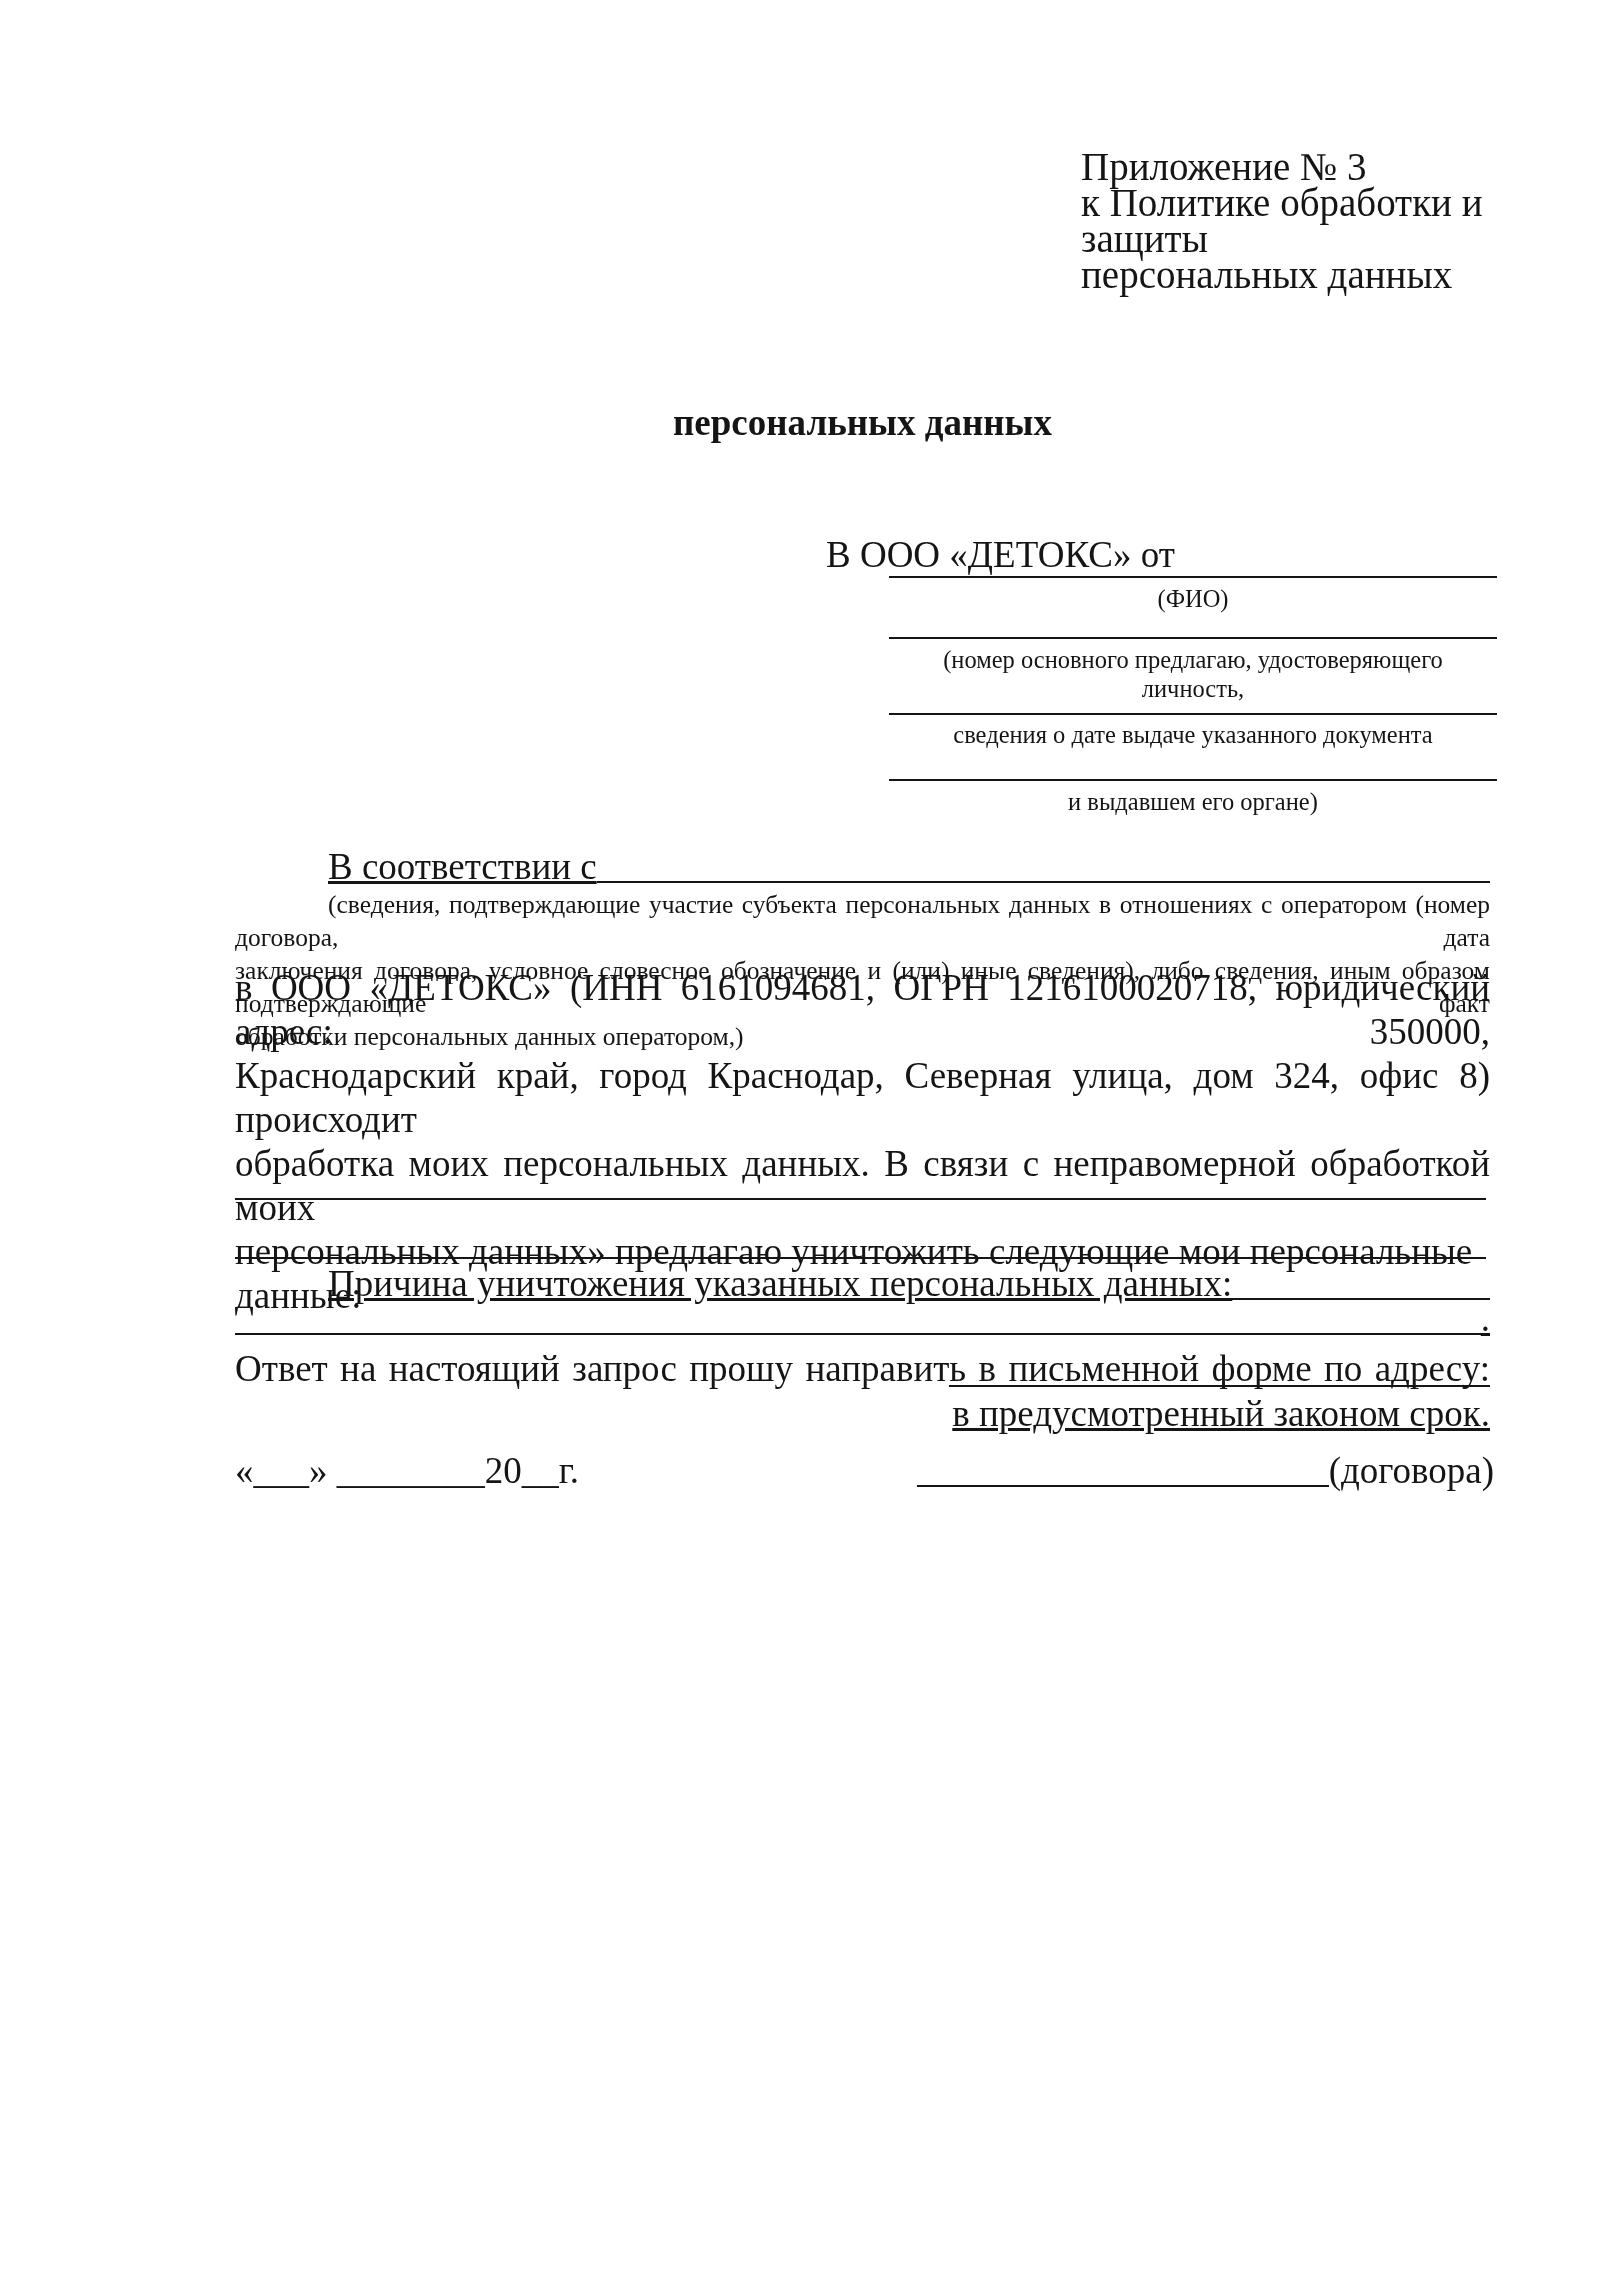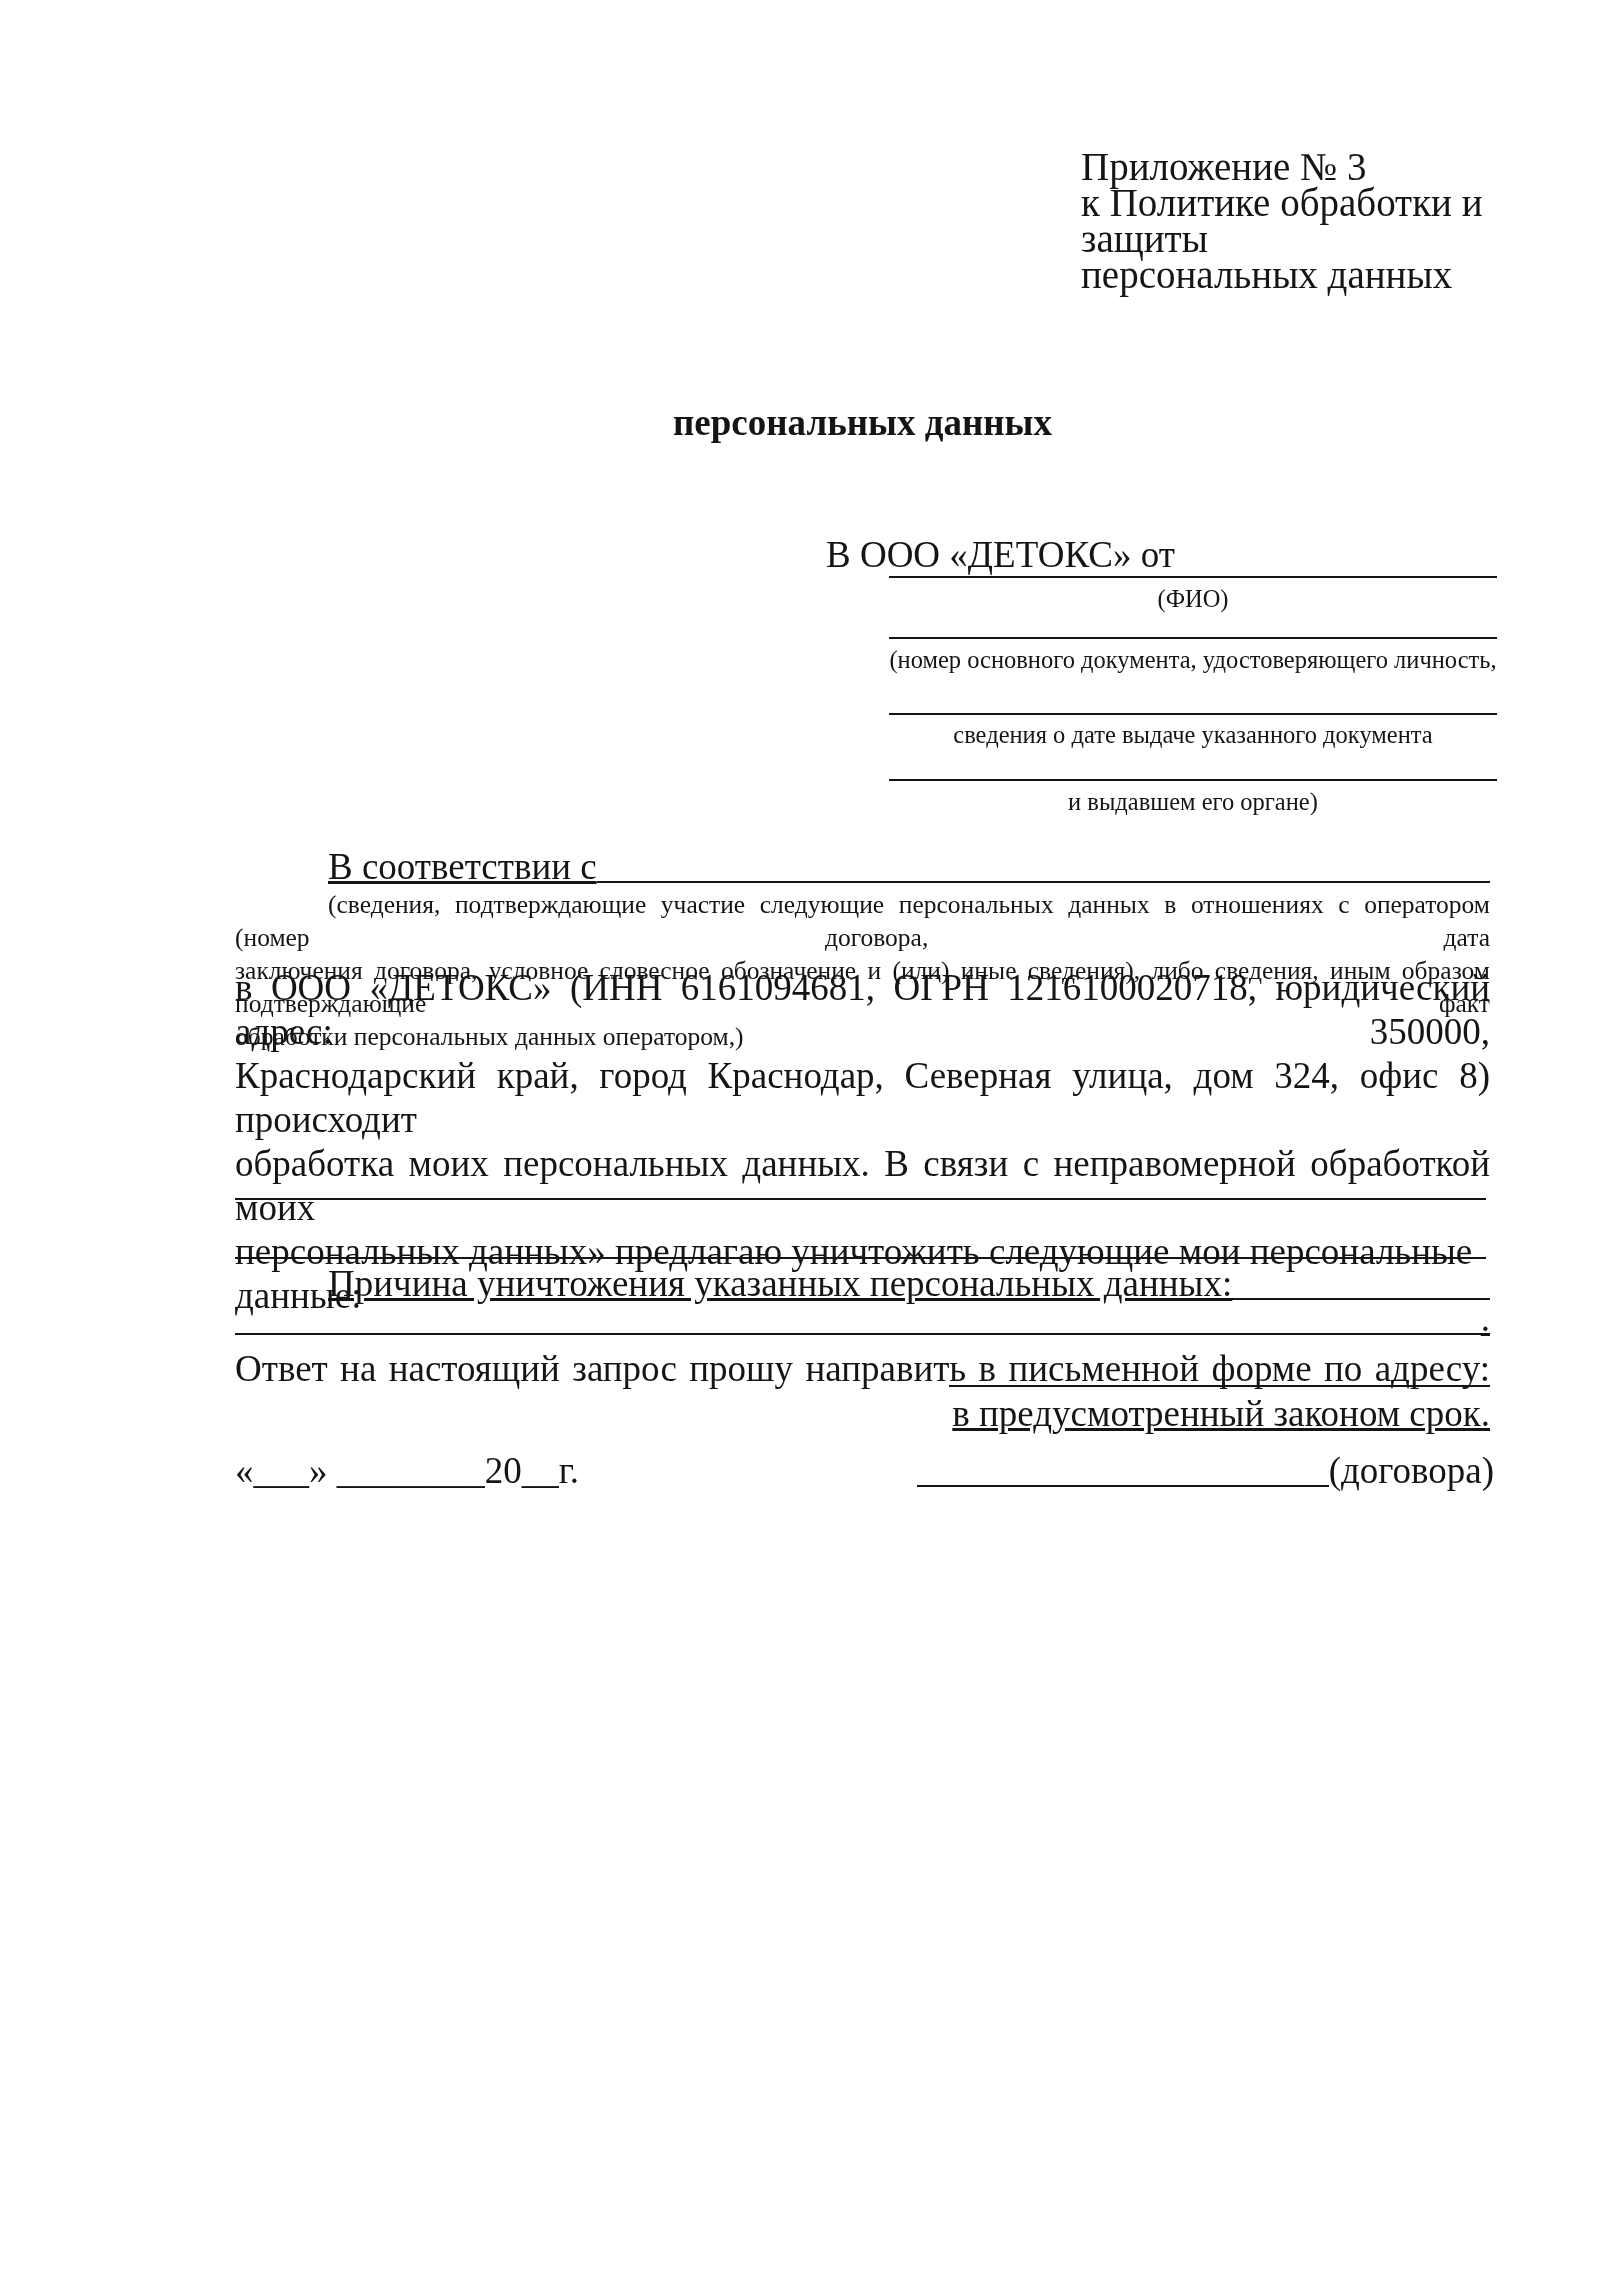--- a/index.html
+++ b/index.html
@@ -59,35 +59,35 @@
 <div class="abs title">
   <div>персональных данных</div>
 </div>
 
 <div class="abs addressee">В ООО «ДЕТОКС» от</div>
 
 <div class="hr field-line" style="top:576px;"></div>
 <div class="abs field-caption" style="top:584px;">(ФИО)</div>
 
 <div class="hr field-line" style="top:637px;"></div>
-<div class="abs field-caption" style="top:645px;">(номер основного документа, удостоверяющего личность,</div>
+<div class="abs field-caption" style="top:645px;">(номер основного предлагаю, удостоверяющего личность,</div>
 
 <div class="hr field-line" style="top:713px;"></div>
 <div class="abs field-caption" style="top:720px;">сведения о дате выдаче указанного документа</div>
 
 <div class="hr field-line" style="top:779px;"></div>
 <div class="abs field-caption" style="top:787px;">и выдавшем его органе)</div>
 
 <div class="abs col row" style="top:845px;">
   <span class="lead indent">В соответствии с</span>
   <span class="fill"></span>
 </div>
 
 <div class="abs col note" style="top:888px;">
-  <div class="jl first">(сведения, подтверждающие участие следующие персональных данных в отношениях с оператором (номер договора, дата</div>
+  <div class="jl first">(сведения, подтверждающие участие субъекта персональных данных в отношениях с оператором (номер договора, дата</div>
   <div class="jl">заключения договора, условное словесное обозначение и (или) иные сведения), либо сведения, иным образом подтверждающие факт</div>
   <div>обработки персональных данных оператором,)</div>
 </div>
 
 <div class="abs col bodypar" style="top:966px;">
   <div class="jl">в ООО «ДЕТОКС» (ИНН 6161094681, ОГРН 1216100020718, юридический адрес: 350000,</div>
   <div class="jl">Краснодарский край, город Краснодар, Северная улица, дом 324, офис 8) происходит</div>
   <div class="jl">обработка моих персональных данных. В связи с неправомерной обработкой моих</div>
   <div>персональных данных» предлагаю уничтожить следующие мои персональные данные:</div>
 </div>

